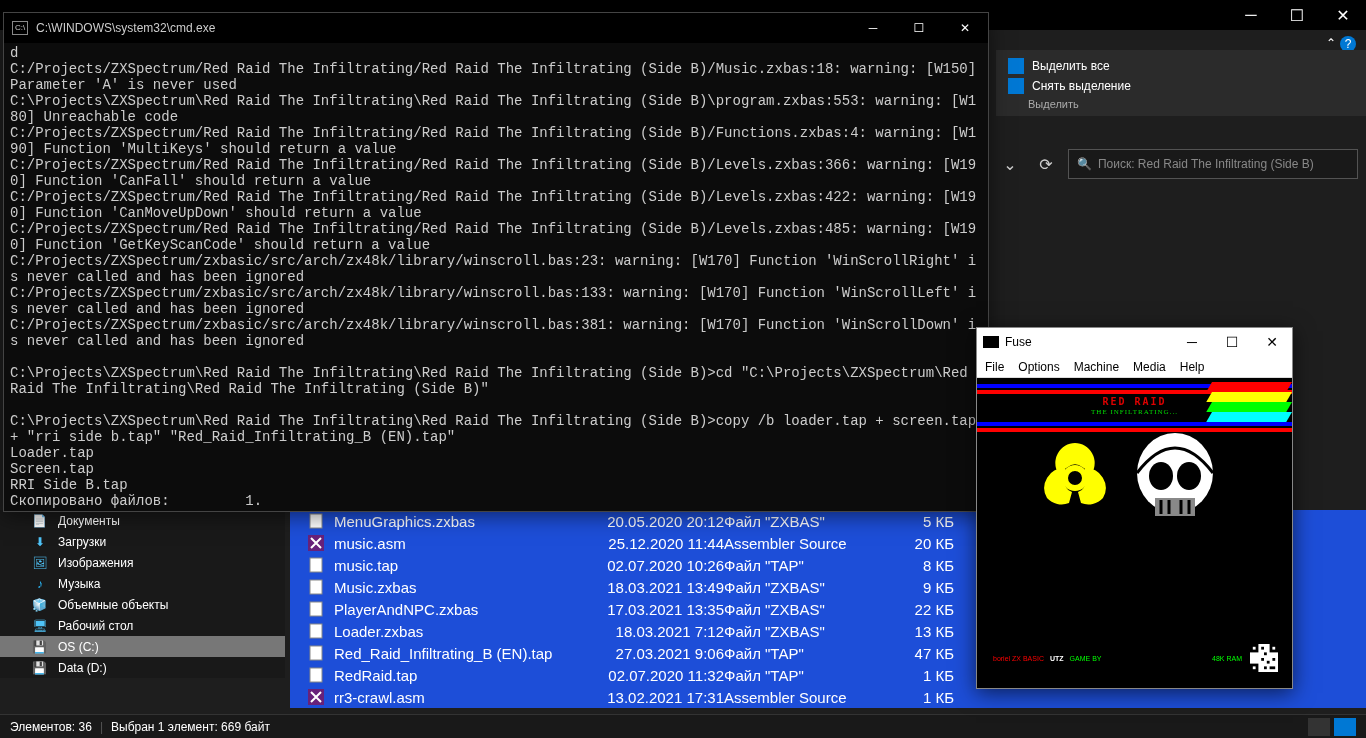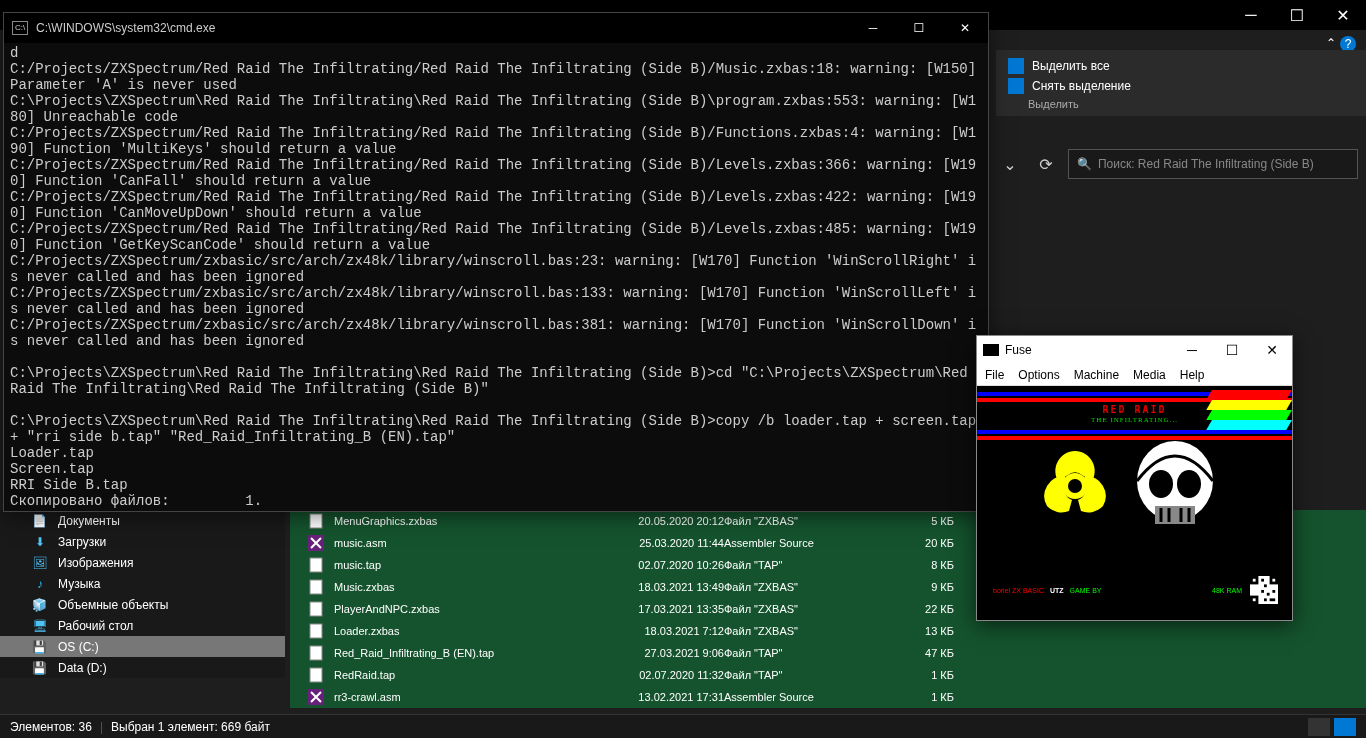--- a/index.html
+++ b/index.html
@@ -19,21 +19,21 @@
 
 .explorer-toolbar { position: absolute; top: 148px; left: 996px; right: 8px; height: 32px; display: flex; align-items: center; gap: 8px; }
 .tool-btn { width: 28px; height: 28px; display: flex; align-items: center; justify-content: center; color: #ccc; }
 .search-box { flex: 1; height: 30px; background: #191919; border: 1px solid #535353; display: flex; align-items: center; padding: 0 8px; gap: 6px; color: #888; font-size: 12px; }
 
 .sidebar { position: absolute; left: 0; top: 510px; width: 285px; background: #191919; }
 .sidebar-item { display: flex; align-items: center; height: 21px; padding-left: 32px; gap: 10px; color: #fff; font-size: 12px; }
 .sidebar-item.selected { background: #777; }
 .sidebar-icon { width: 16px; height: 16px; display: inline-flex; align-items: center; justify-content: center; }
 
-.file-list { position: absolute; left: 290px; top: 510px; right: 0; background: #14532d; color: #fff; font-size: 11px; }
+.file-list { position: absolute; left: 290px; top: 510px; right: 0; background: #1d4ed8; color: #fff; font-size: 15px; }
 .file-row { display: flex; height: 22px; align-items: center; }
 .file-icon { width: 20px; height: 16px; margin-left: 16px; margin-right: 8px; display: inline-flex; align-items: center; justify-content: center; }
 .col-name { width: 245px; }
 .col-date { width: 145px; text-align: right; }
 .col-type { width: 155px; }
 .col-size { width: 75px; text-align: right; }
 
 .statusbar { position: absolute; bottom: 0; left: 0; right: 0; height: 24px; background: #191919; border-top: 1px solid #333; display: flex; align-items: center; color: #fff; font-size: 12px; padding: 0 10px; justify-content: space-between; }
 .status-left { display: flex; gap: 8px; }
 .status-divider { color: #555; }
@@ -42,21 +42,21 @@
 .view-btn.active { background: #0078d4; }
 
 
 .cmd { position: absolute; top: 12px; left: 3px; width: 986px; height: 500px; background: #0c0c0c; border: 1px solid #444; box-shadow: 0 4px 20px rgba(0,0,0,0.5); }
 .cmd-titlebar { height: 30px; background: #000; display: flex; align-items: center; color: #ccc; font-size: 12px; padding-left: 8px; }
 .cmd-title-icon { width: 16px; height: 14px; background: #000; border: 1px solid #888; margin-right: 8px; font-size: 8px; text-align: center; line-height: 12px; }
 .cmd-title { flex: 1; }
 .cmd-body { padding: 2px 6px; font-family: Consolas, "Courier New", monospace; font-size: 14px; line-height: 16px; color: #ccc; white-space: pre-wrap; word-break: break-all; }
 
 
-.fuse { position: absolute; top: 327px; left: 976px; width: 317px; height: 286px; background: #ffffff; border: 1px solid #888; box-shadow: 0 4px 20px rgba(0,0,0,0.6); margin-top: 8px; }
+.fuse { position: absolute; top: 327px; left: 976px; width: 317px; height: 362px; background: #ffffff; border: 1px solid #888; box-shadow: 0 4px 20px rgba(0,0,0,0.6); }
 .fuse-titlebar { height: 28px; background: #fff; display: flex; align-items: center; font-size: 12px; padding-left: 6px; }
 .fuse-icon { width: 16px; height: 12px; background: #000; margin-right: 6px; }
 .fuse-title { flex: 1; color: #000; }
 .fuse-tb-btn { width: 40px; height: 28px; display: flex; align-items: center; justify-content: center; color: #000; font-size: 14px; }
 .fuse-menu { height: 22px; background: #fff; display: flex; align-items: center; gap: 14px; padding: 0 8px; font-size: 12px; color: #000; border-bottom: 1px solid #ddd; }
 .fuse-screen { width: 100%; height: calc(100% - 50px); background: #000; position: relative; overflow: hidden; }
 .spectrum-stripes { position: absolute; top: 4px; right: 0; width: 80px; height: 50px; }
 .stripe { height: 10px; transform: skewX(-30deg); transform-origin: top right; }
 .rainbow-band { position: absolute; left: 0; right: 0; height: 4px; }
 .game-title1 { position: absolute; top: 18px; left: 0; right: 0; text-align: center; color: #d00; font-family: monospace; font-size: 10px; font-weight: bold; letter-spacing: 2px; }
@@ -150,21 +150,21 @@
         <span class="col-size">5 КБ</span>
       </div>
       <div class="file-row">
         <span class="file-icon">
           <svg width="16" height="16">
             <rect width="16" height="16" fill="#68217a"></rect>
             <path d="M3 3 L13 13 M13 3 L3 13" stroke="#fff" stroke-width="2"></path>
           </svg>
         </span>
         <span class="col-name">music.asm</span>
-        <span class="col-date">25.03.2020 11:44</span>
+        <span class="col-date">25.12.2020 11:44</span>
         <span class="col-type">Assembler Source</span>
         <span class="col-size">20 КБ</span>
       </div>
       <div class="file-row">
         <span class="file-icon">
           <svg width="16" height="16">
             <rect x="2" y="1" width="12" height="14" fill="#fff" stroke="#888"></rect>
           </svg>
         </span>
         <span class="col-name">music.tap</span>

